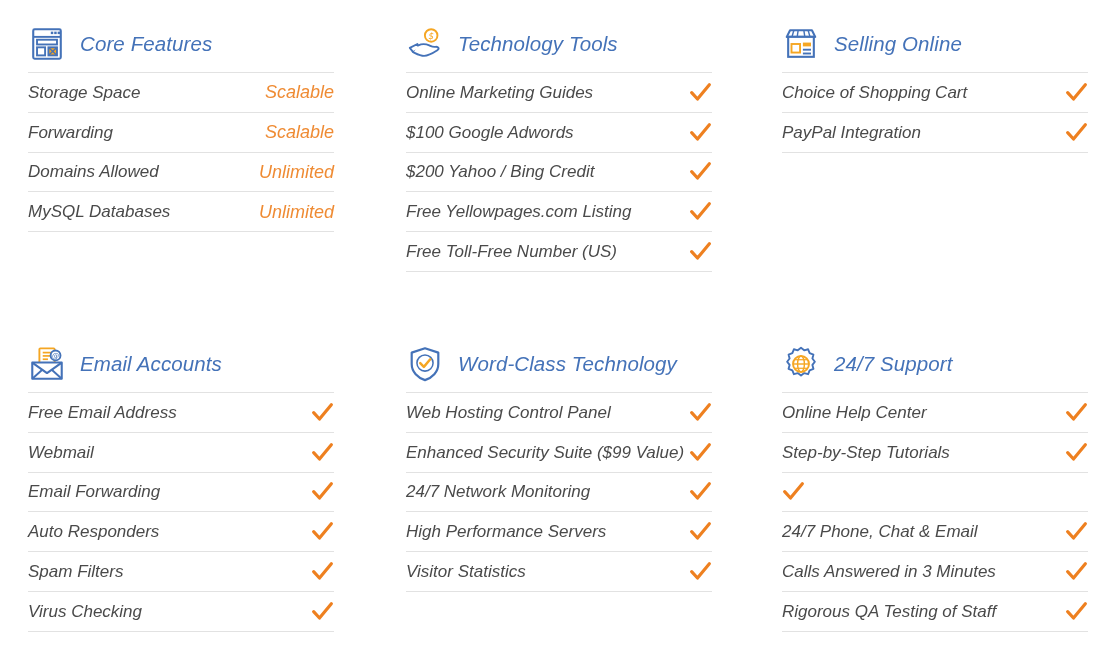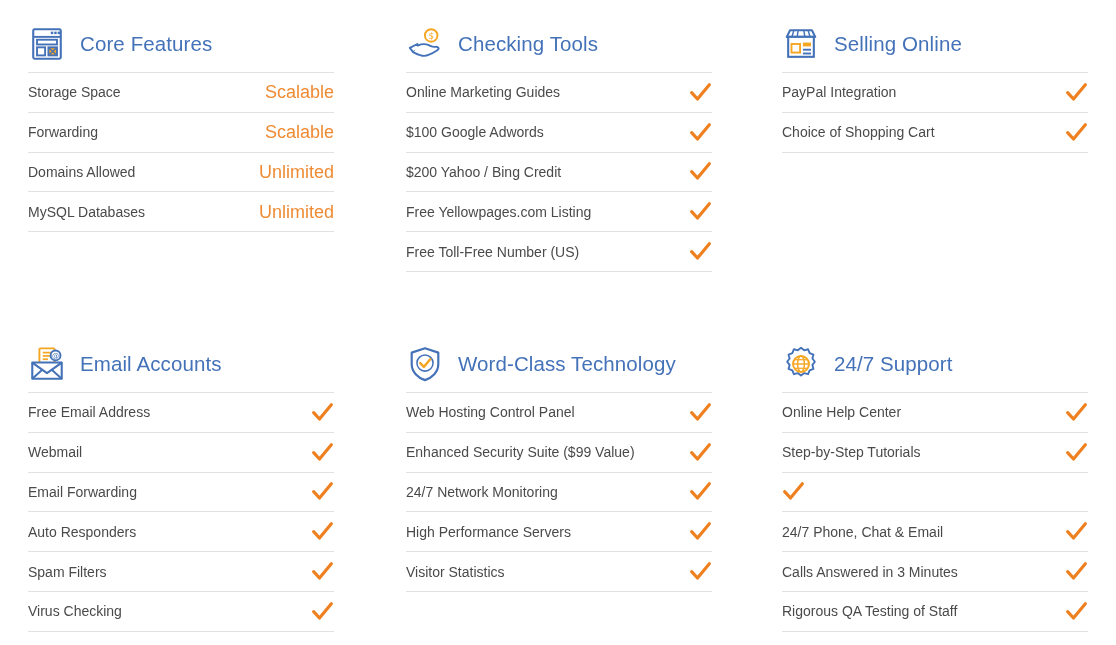--- a/index.html
+++ b/index.html
@@ -12,20 +12,21 @@
     height: 645px;
     font-family: "Liberation Sans", sans-serif;
     -webkit-font-smoothing: antialiased;
     overflow: hidden;
   }
   #feature-grid {
     position: relative;
     width: 1116px;
     height: 543px;
     box-sizing: border-box;
+    font-style: italic;
   }
   .feature-column {
     position: absolute;
     width: 306px;
   }
   .col-x0 { left: 28px; }
   .col-x1 { left: 406px; }
   .col-x2 { left: 782px; }
   .row-y0 { top: 16px; }
   .row-y1 { top: 336px; }
@@ -63,21 +64,21 @@
     display: flex;
     align-items: center;
     justify-content: space-between;
     height: 39.8px;
     border-bottom: 1px solid #e2e2e2;
     box-sizing: border-box;
   }
   .feature-row:last-child { border-bottom: 1px solid #e2e2e2; }
   .feature-label {
     color: #4a4a4a;
-    font-size: 14px;
+    font-size: 17px;
     font-weight: 400;
     line-height: 1;
     white-space: nowrap;
   }
   .feature-value {
     color: #ef8b33;
     font-size: 18px;
     font-weight: 400;
     line-height: 1;
     white-space: nowrap;
@@ -134,21 +135,21 @@
     <div class="feature-column col-x1 row-y0">
       <div class="column-header">
         <span class="header-icon">
           <svg viewBox="0 0 40 40" width="38" height="38" aria-hidden="true">
         <circle cx="26.5" cy="11" r="6.6" fill="#fff" stroke="#f5a623" stroke-width="2"></circle>
         <text x="26.5" y="14.6" font-size="9" text-anchor="middle" fill="#f5a623" font-family="DejaVu Sans, sans-serif">$</text>
         <path d="M4 24 L12 20 L14 25 L7.5 28.5 Z" fill="#fff" stroke="#4472b8" stroke-width="2" stroke-linejoin="round"></path>
         <path d="M13 21.5 C17 19.5 21 20 24.5 21.5 C27 22.6 28 23.4 31 23 C34 22.6 35.5 25 33 26.6 C29 29.2 23 32.5 19 32.5 C15 32.5 10.5 30 8 28.8" fill="#fff" stroke="#4472b8" stroke-width="2" stroke-linejoin="round" stroke-linecap="round"></path>
       </svg>
         </span>
-        <span class="column-title">Checking Tools</span>
+        <span class="column-title">Technology Tools</span>
       </div>
       <ul class="feature-list">
         <li class="feature-row">
           <span class="feature-label">Online Marketing Guides</span>
           <span class="check-icon">
             <svg viewBox="0 0 26 26" width="23" height="23" aria-hidden="true">
     <path d="M3 13.2 L9.6 20.4 L23 4.2" fill="none" stroke="#ee8020" stroke-width="3.6" stroke-linecap="round" stroke-linejoin="round"></path>
   </svg>
           </span>
         </li>
@@ -199,29 +200,29 @@
         <rect x="10" y="20" width="9" height="9" fill="#fff" stroke="#f5a623" stroke-width="2"></rect>
         <rect x="22" y="18.5" width="8.5" height="4" fill="#f5a623"></rect>
         <line x1="22" y1="26" x2="30.5" y2="26" stroke="#4472b8" stroke-width="2"></line>
         <line x1="22" y1="30" x2="30.5" y2="30" stroke="#4472b8" stroke-width="2"></line>
       </svg>
         </span>
         <span class="column-title">Selling Online</span>
       </div>
       <ul class="feature-list">
         <li class="feature-row">
+          <span class="feature-label">Choice of Shopping Cart</span>
+          <span class="check-icon">
+            <svg viewBox="0 0 26 26" width="23" height="23" aria-hidden="true">
+    <path d="M3 13.2 L9.6 20.4 L23 4.2" fill="none" stroke="#ee8020" stroke-width="3.6" stroke-linecap="round" stroke-linejoin="round"></path>
+  </svg>
+          </span>
+        </li>
+        <li class="feature-row">
           <span class="feature-label">PayPal Integration</span>
-          <span class="check-icon">
-            <svg viewBox="0 0 26 26" width="23" height="23" aria-hidden="true">
-    <path d="M3 13.2 L9.6 20.4 L23 4.2" fill="none" stroke="#ee8020" stroke-width="3.6" stroke-linecap="round" stroke-linejoin="round"></path>
-  </svg>
-          </span>
-        </li>
-        <li class="feature-row">
-          <span class="feature-label">Choice of Shopping Cart</span>
           <span class="check-icon">
             <svg viewBox="0 0 26 26" width="23" height="23" aria-hidden="true">
     <path d="M3 13.2 L9.6 20.4 L23 4.2" fill="none" stroke="#ee8020" stroke-width="3.6" stroke-linecap="round" stroke-linejoin="round"></path>
   </svg>
           </span>
         </li>
       </ul>
     </div>
     <div class="feature-column col-x0 row-y1">
       <div class="column-header">

